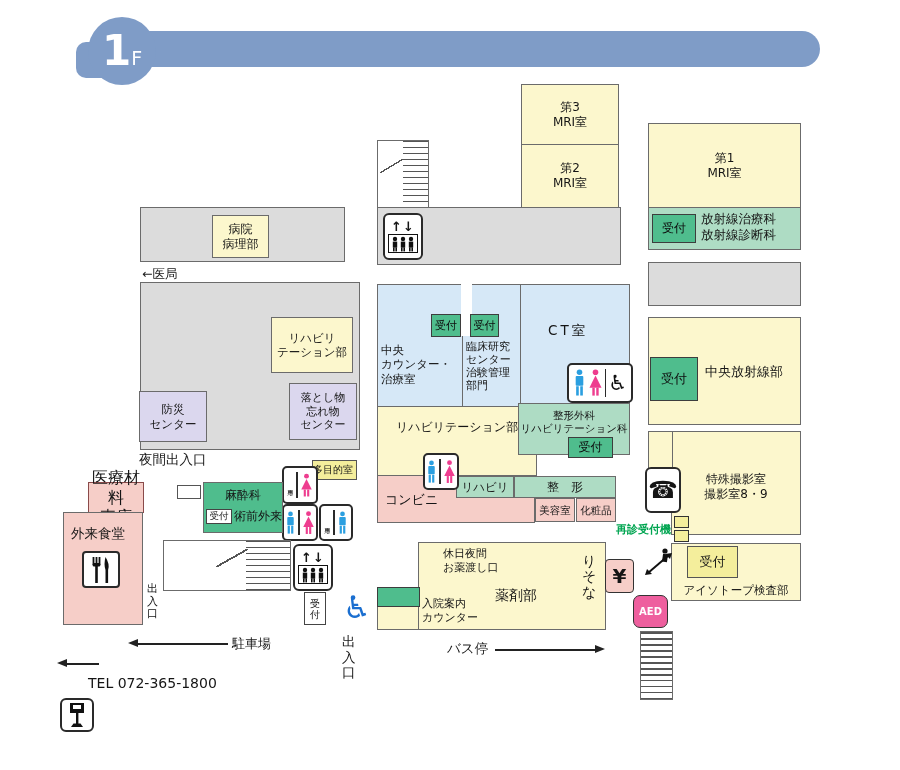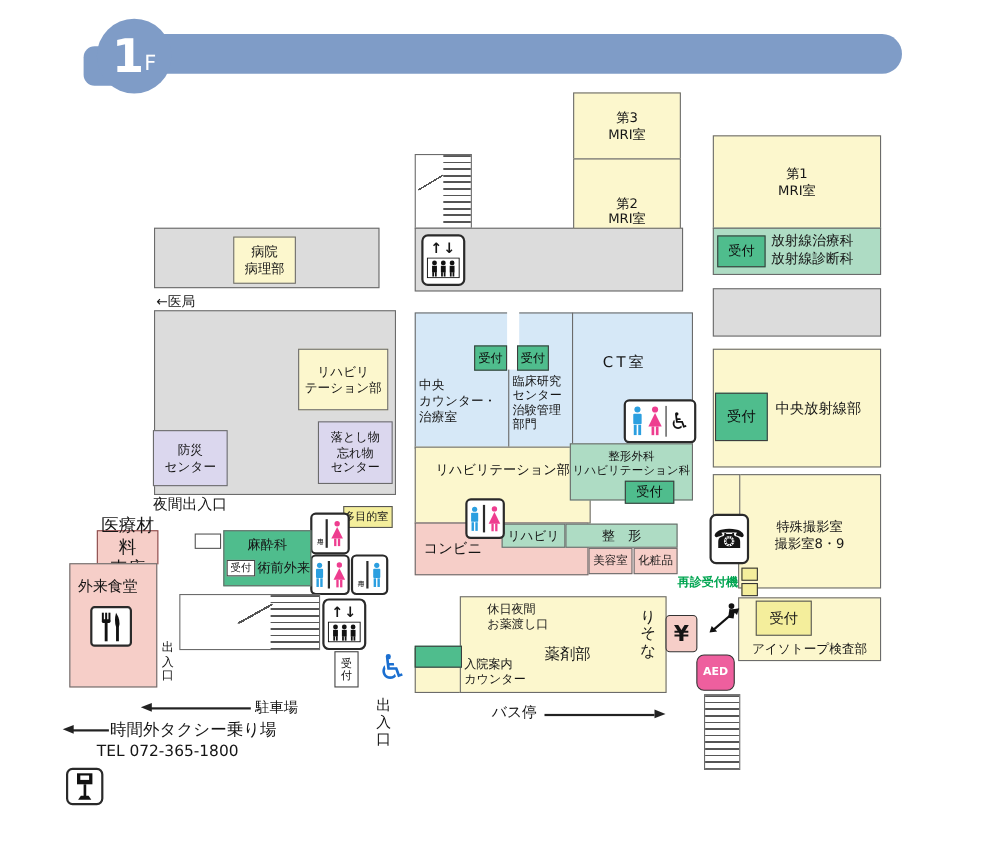--- a/index.html
+++ b/index.html
@@ -78,21 +78,21 @@
           <rect x="21" y="13.4" width="1.6" height="4"></rect>
           <rect x="23.4" y="13.4" width="1.6" height="4"></rect>
         </g>
     </svg>
   </div>
 
   <div class="room yellow" style="left:521px;top:84px;width:98px;height:61px;">
     <span>第3
 MRI室</span>
   </div>
-  <div class="room yellow" style="left:521px;top:144px;width:98px;height:64px;align-items:flex-end;">
+  <div class="room yellow" style="left:521px;top:144px;width:98px;height:64px;">
     <span>第2
 MRI室</span>
   </div>
   <div class="room yellow" style="left:648px;top:123px;width:153px;height:85px;">
     <span>第1
 MRI室</span>
   </div>
 
   <div class="room teal" style="left:648px;top:207px;width:153px;height:43px;"></div>
   <div class="recept" style="left:652px;top:214px;width:44px;height:29px;font-size:12px;">受付</div>
@@ -137,21 +137,21 @@
 病理部</span>
   </div>
   <div class="txt" style="left:142px;top:266px;font-size:12.5px;">←医局</div>
 
   <div class="room graybg" style="left:140px;top:282px;width:220px;height:168px;"></div>
   <div class="room yellow" style="left:271px;top:317px;width:82px;height:56px;">
     <span style="font-size:11.5px;">リハビリ
 テーション部</span>
   </div>
   <div class="room purplebg" style="left:289px;top:383px;width:68px;height:57px;">
-    <span style="font-size:11px;">落とし物
+    <span style="font-size:11px;font-family:Liberation Serif, serif;">落とし物
 忘れ物
 センター</span>
   </div>
   <div class="room purplebg" style="left:139px;top:391px;width:68px;height:51px;">
     <span style="font-size:11.5px;">防災
 センター</span>
   </div>
   <div class="txt" style="left:139px;top:451px;font-size:13.5px;">夜間出入口</div>
 
   <div class="room bluebg" style="left:377px;top:284px;width:86px;height:124px;"></div>
@@ -370,21 +370,20 @@
   <div class="txt" style="left:447px;top:640px;font-size:13.5px;">バス停</div>
   <div class="arrow-line" style="left:495px;top:649px;width:100px;"></div>
   <div class="head-r" style="left:595px;top:645px;"></div>
 
   <div class="head-l" style="left:128px;top:639px;"></div>
   <div class="arrow-line" style="left:137px;top:643px;width:91px;"></div>
   <div class="txt" style="left:232px;top:636px;font-size:13px;">駐車場</div>
 
   <div class="head-l" style="left:57px;top:659px;"></div>
   <div class="arrow-line" style="left:66px;top:663px;width:33px;"></div>
-  <div class="txt" style="left:100px;top:654px;font-size:15px;">時間外タクシー乗り場</div>
   <div class="txt" style="left:88px;top:675px;font-size:14px;">TEL  072-365-1800</div>
 
   <div class="iconbox" style="left:60px;top:698px;width:34px;height:34px;border-radius:6px;">
     <svg width="22" height="26" viewBox="0 0 22 26">
       <g fill="#111">
         <rect x="4" y="1" width="14" height="10"></rect>
         <rect x="7" y="3" width="8" height="4" fill="#fff"></rect>
         <rect x="10" y="11" width="2.4" height="11"></rect>
         <path d="M5 25 h12 l-2.5 -3.5 h-7 z"></path>
       </g>

